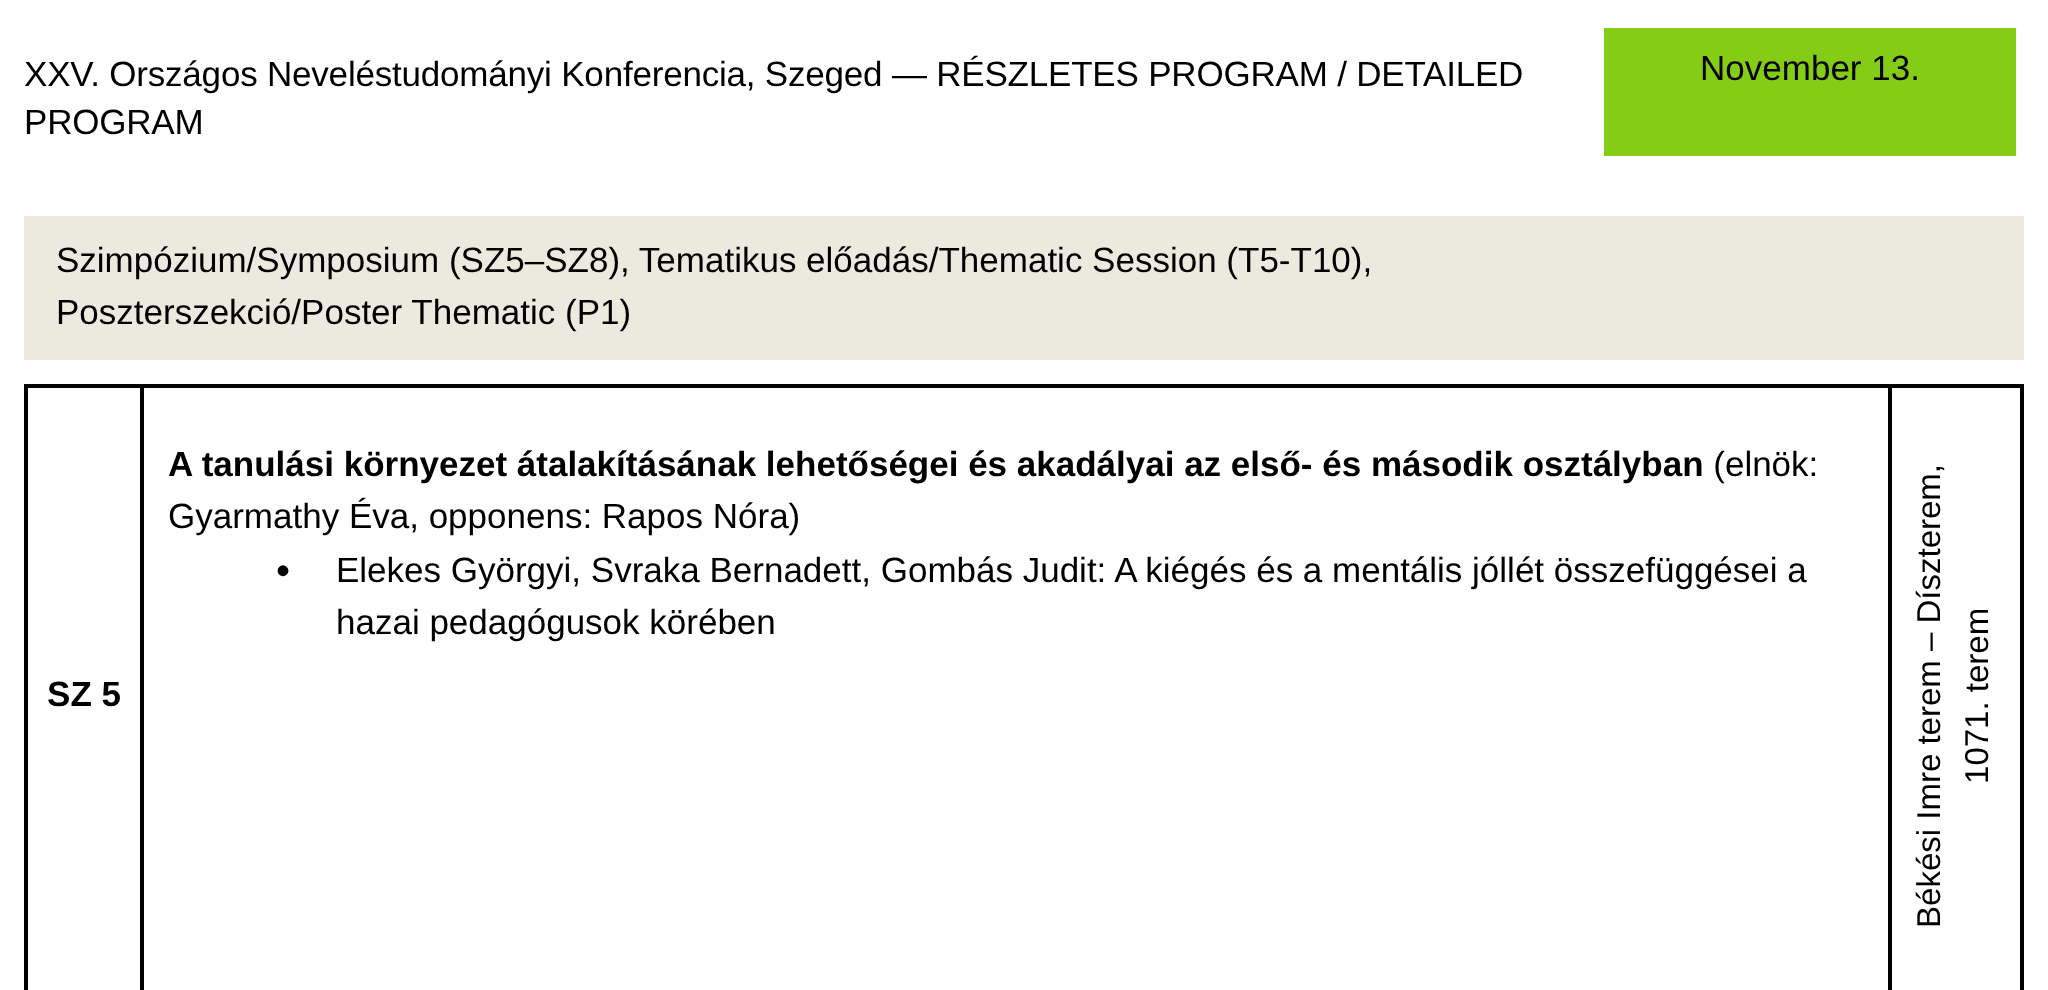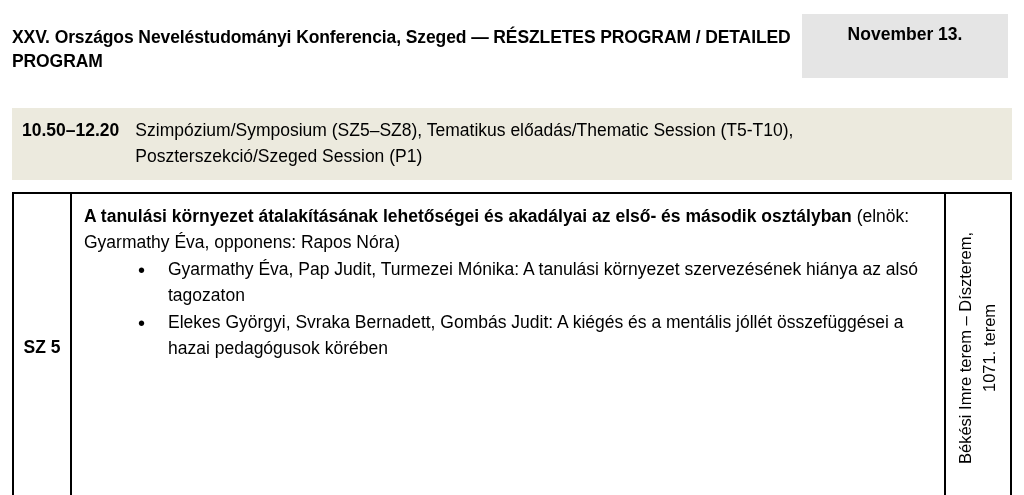--- a/index.html
+++ b/index.html
@@ -20,32 +20,31 @@
     height: 495px;
     box-sizing: border-box;
   }
 
   
   .header {
     display: flex;
     align-items: flex-start;
     justify-content: space-between;
     padding: 14px 0 0 0;
-    font-weight: bold;
   }
   .header-title {
     font-size: 17.5px;
     line-height: 1.35;
     padding-left: 12px;
     padding-top: 12px;
     max-width: 790px;
     letter-spacing: -0.1px;
   }
   .date-box {
-    background: #e5e5e5;
+    background: #84cc16;
     width: 212px;
     min-height: 64px;
     margin-right: 16px;
     padding: 8px 4px 10px 4px;
     box-sizing: border-box;
     text-align: center;
     font-size: 17.5px;
     line-height: 1.45;
   }
   .date-box div { white-space: nowrap; }
@@ -109,21 +108,21 @@
     transform: rotate(180deg);
     font-size: 16.5px;
     line-height: 1.45;
     text-align: center;
     white-space: pre-line;
   }
 
   .session-title {
     font-size: 17.5px;
     line-height: 1.5;
-    margin: 0 0 2px 0;
+    margin: 16px 0 2px 0;
   }
   .session-title .bold { font-weight: bold; }
 
   ul.papers {
     margin: 2px 0 0 0;
     padding-left: 54px;
     list-style: none;
   }
   ul.papers li {
     position: relative;
@@ -146,36 +145,34 @@
 <div class="page">
 
   <div class="header">
     <div class="header-title">XXV. Országos Neveléstudományi Konferencia, Szeged — RÉSZLETES PROGRAM / DETAILED PROGRAM</div>
     <div class="date-box">
       <div>November 13.</div>
     </div>
   </div>
 
   <div class="time-band">
-    <div class="time">10.50–12.20</div>
     <div class="sessions">
       <div>Szimpózium/Symposium (SZ5–SZ8), Tematikus előadás/Thematic Session (T5-T10),</div>
-      <div>Poszterszekció/Szeged Session (P1)</div>
+      <div>Poszterszekció/Poster Thematic (P1)</div>
     </div>
   </div>
 
   <div class="grid">
     <div class="col-code">SZ 5</div>
 
     <div class="col-body">
       <p class="session-title">
         <span class="bold">A tanulási környezet átalakításának lehetőségei és akadályai az első- és második osztályban</span><span> (elnök: Gyarmathy Éva, opponens: Rapos Nóra)</span>
       </p>
       <ul class="papers">
-        <li>Gyarmathy Éva, Pap Judit, Turmezei Mónika: A tanulási környezet szervezésének hiánya az alsó tagozaton</li>
         <li>Elekes Györgyi, Svraka Bernadett, Gombás Judit: A kiégés és a mentális jóllét összefüggései a hazai pedagógusok körében</li>
       </ul>
     </div>
 
     <div class="col-room">
       <div class="room-text">Békési Imre terem – Díszterem,
 1071. terem</div>
     </div>
   </div>
 

